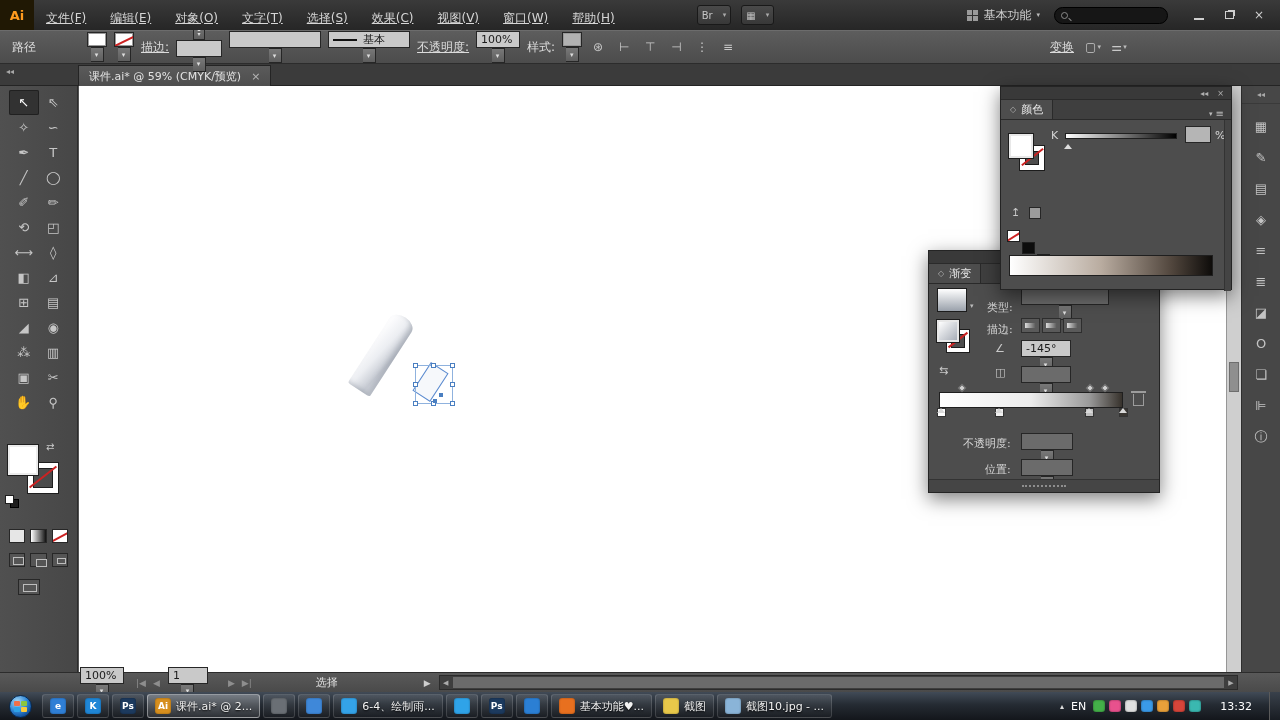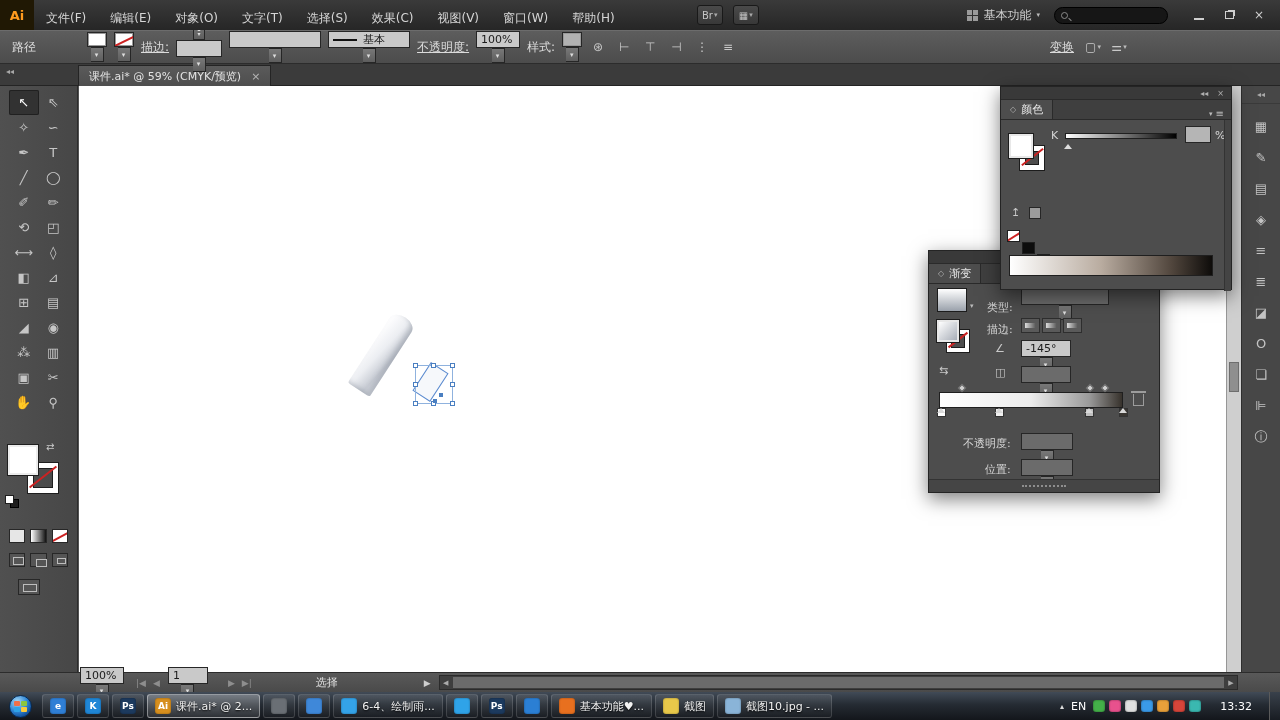--- a/index.html
+++ b/index.html
@@ -3,24 +3,24 @@
 <meta charset="utf-8">
 <style>
   * { margin:0; padding:0; box-sizing:border-box; }
   html,body { width:1280px; height:720px; overflow:hidden; }
   body { font-family:"DejaVu Sans","Liberation Sans",sans-serif; font-size:12px; background:#fff; color:#ddd; }
   #app { position:relative; width:1280px; height:720px; background:#535353; overflow:hidden; }
 
   
   .titlebar { position:absolute; top:0; left:0; right:0; height:30px; background:linear-gradient(#3a3a3a,#262626); display:flex; align-items:center; color:#d6d6d6; z-index:40; }
   .ai-logo { width:34px; height:30px; background:#201804; color:#ff9a1e; font-weight:bold; font-size:13px; display:flex; align-items:center; justify-content:center; flex:none; }
-  .menubar { display:flex; height:24px; }
+  .menubar { display:flex; height:24px;text-decoration:underline; }
   .menu-item { padding:0 12px; line-height:30px; font-size:12px; white-space:nowrap; }
   .tb-extras { display:flex; gap:10px; margin-left:70px; }
-  .tb-icon-btn { min-width:26px; height:20px; border:1px solid #191919; background:linear-gradient(#4a4a4a,#383838); border-radius:3px; color:#c5c5c5; font-size:10px; display:flex; align-items:center; justify-content:center; padding:0 4px; gap:1px; }
+  .tb-icon-btn { min-width:26px; height:20px; border:1px solid #191919; background:linear-gradient(#4a4a4a,#383838); border-radius:3px; color:#c5c5c5; font-size:10px; display:flex; align-items:center; justify-content:center; padding:0 4px; gap:10px; }
   .tb-icon-btn .dd { font-size:7px; color:#aaa; }
   .tb-spacer { flex:1; }
   .workspace-btn { display:flex; align-items:center; gap:5px; color:#cfcfcf; font-size:12px; margin-right:14px; white-space:nowrap; }
   .ws-grid { width:11px; height:11px; background:
       linear-gradient(#9a9a9a,#9a9a9a) 0 0/5px 5px no-repeat,
       linear-gradient(#9a9a9a,#9a9a9a) 6px 0/5px 5px no-repeat,
       linear-gradient(#9a9a9a,#9a9a9a) 0 6px/5px 5px no-repeat,
       linear-gradient(#9a9a9a,#9a9a9a) 6px 6px/5px 5px no-repeat; }
   .dd { font-size:7px; color:#bbb; }
   .search-box { width:114px; height:17px; background:#161616; border:1px solid #000; border-radius:9px; display:flex; align-items:center; padding:0 6px; gap:5px; margin-right:16px; }

